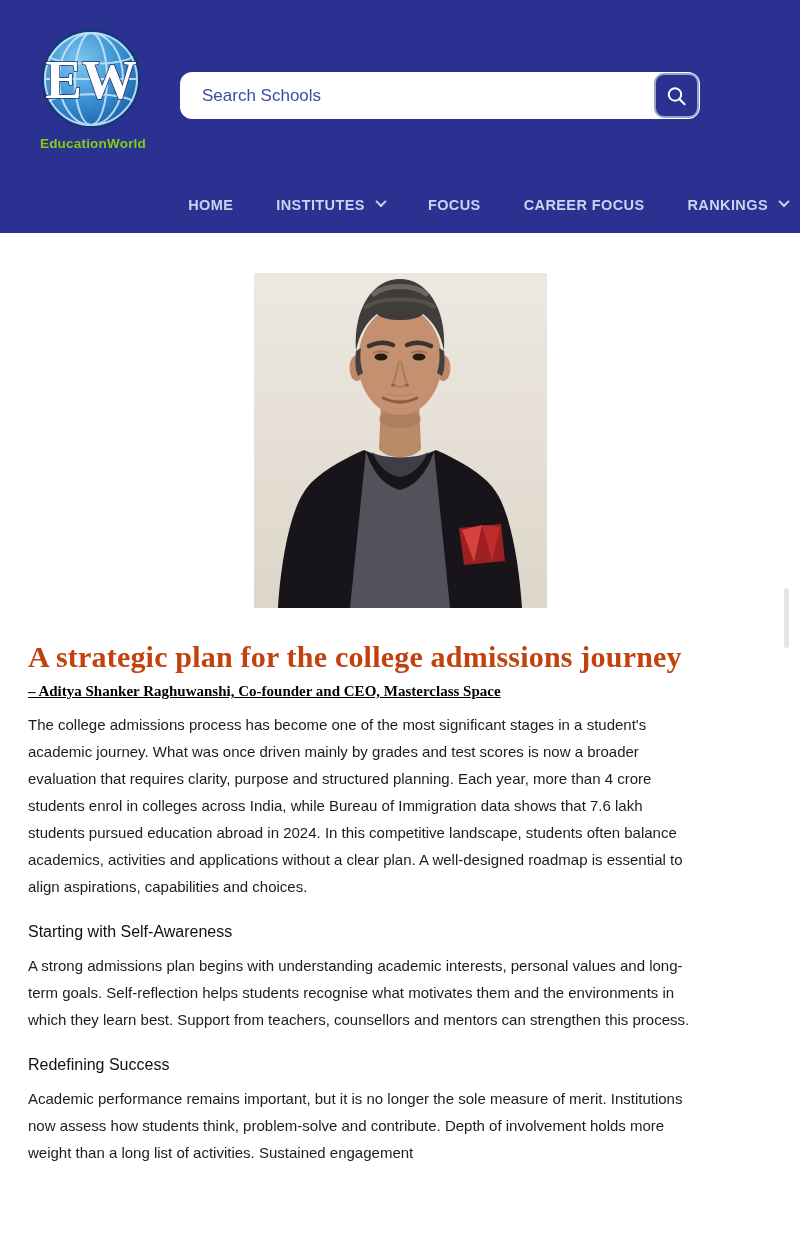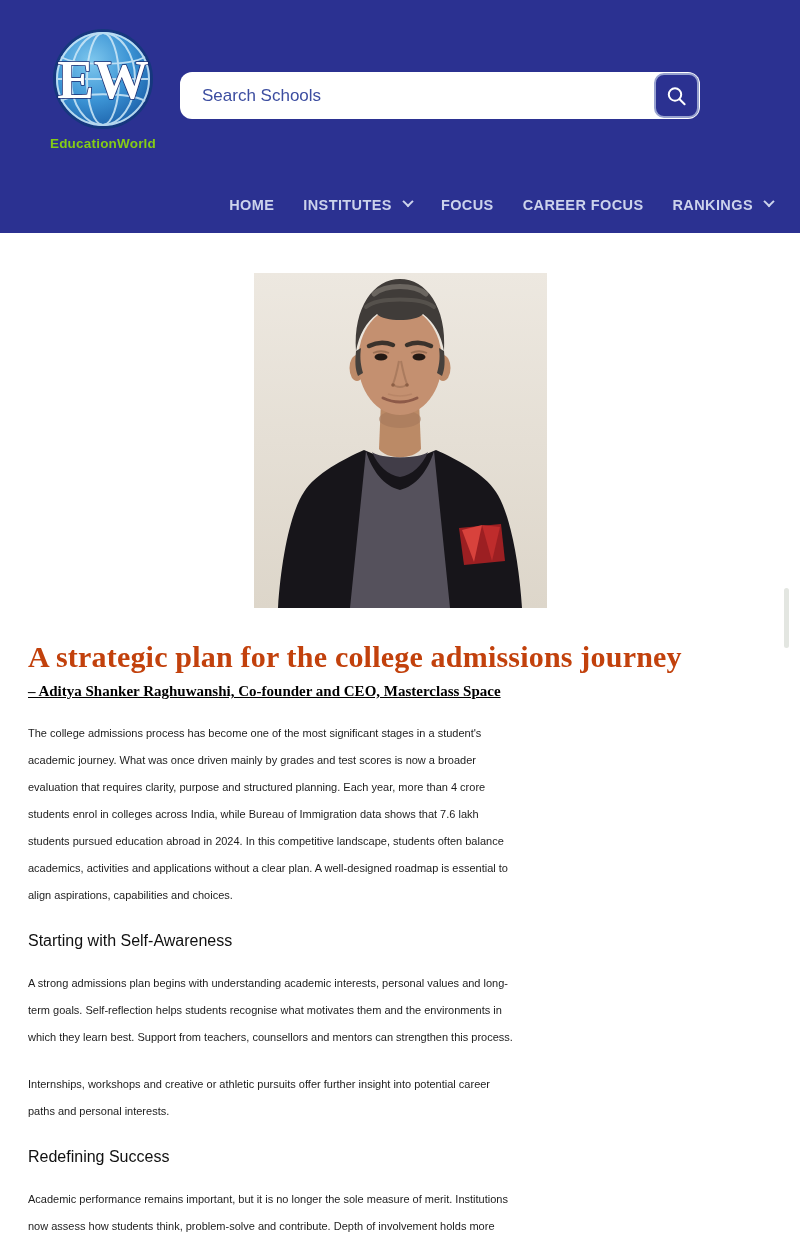--- a/index.html
+++ b/index.html
@@ -3,46 +3,46 @@
 <meta charset="utf-8">
 <style>
   * { margin:0; padding:0; box-sizing:border-box; }
   html,body { background:#ffffff; }
   .page {
     position:relative; width:800px; height:1246px; overflow:hidden;
     background:#ffffff; font-family:"Liberation Sans", sans-serif;
   }
   
   .site-header { position:relative; width:800px; height:233px; background:#2b3191; }
-  .logo { position:absolute; left:48px; top:28px; width:110px; text-align:center; }
+  .logo { position:absolute; left:36px; top:28px; width:110px; text-align:right; }
   .logo-globe { display:block; margin:0 auto; }
   .logo-name { margin-top:6px; color:#84cc16; font-weight:bold; font-size:13.5px; letter-spacing:.2px; }
   .search-wrap { position:absolute; left:180px; top:72px; width:520px; height:47px;
     background:#ffffff; border-radius:12px; }
   .search-input { position:absolute; inset:0; width:100%; height:100%; border:none; outline:none;
     background:transparent; border-radius:8px; padding:0 58px 0 22px;
     font-size:17px; color:#8b5cf6; font-family:"Liberation Sans", sans-serif; }
   .search-input::placeholder { color:#3c4da0; opacity:1; }
   .search-btn { position:absolute; right:1px; top:1px; bottom:1px; width:45px;
     background:#2b3191; border:2px solid #98a2cf; border-radius:10px;
     display:flex; align-items:center; justify-content:center; cursor:pointer; }
   .main-nav { position:absolute; left:0; right:0; top:190px; height:30px;
-    display:flex; justify-content:flex-end; align-items:center; gap:29px; padding-right:27px; }
+    display:flex; justify-content:flex-end; align-items:center; gap:43px; padding-right:12px; }
   .nav-item { display:flex; align-items:center; cursor:pointer; text-decoration:none;
     color:#ccd3ec; font-weight:bold; font-size:14.5px; letter-spacing:.4px; }
   .chevron { width:8px; height:8px; border-right:2.5px solid #ccd3ec; border-bottom:2.5px solid #ccd3ec;
     display:inline-block; transform:rotate(45deg) translate(-1px,-1px); margin-left:12px; margin-top:-4px; }
   
   .portrait { display:block; width:293px; height:335px; margin:40px auto 0; }
   .article { padding:0 30px 0 28px; }
   .article-title { margin-top:32px; font-family:"Liberation Serif", serif; font-weight:bold;
     font-size:30px; color:#c2410c; letter-spacing:.2px; }
   .byline { margin-top:9px; font-family:"Liberation Serif", serif; font-weight:bold;
     font-size:15px; color:#000000; text-decoration:underline; }
-  .body-p { margin-top:20px; font-size:11px; line-height:27px; color:#1c1c1c; white-space:pre-line; }
+  .body-p { margin-top:11px; font-size:15px; line-height:27px; color:#1c1c1c; white-space:pre-line; }
   .section-heading { margin-top:22px; font-size:16px; line-height:19px; color:#101010; font-weight:normal; }
   
   .scrollbar-thumb { position:absolute; right:11px; top:588px; width:5px; height:60px;
     background:#e3e6e1; border-radius:3px; }
 </style>
 </head>
 <body>
 
 <div class="page">
 
@@ -159,22 +159,20 @@
 academic journey. What was once driven mainly by grades and test scores is now a broader
 evaluation that requires clarity, purpose and structured planning. Each year, more than 4 crore
 students enrol in colleges across India, while Bureau of Immigration data shows that 7.6 lakh
 students pursued education abroad in 2024. In this competitive landscape, students often balance
 academics, activities and applications without a clear plan. A well-designed roadmap is essential to
 align aspirations, capabilities and choices.</p>
         <h3 class="section-heading">Starting with Self-Awareness</h3>
         <p class="body-p">A strong admissions plan begins with understanding academic interests, personal values and long-
 term goals. Self-reflection helps students recognise what motivates them and the environments in
 which they learn best. Support from teachers, counsellors and mentors can strengthen this process.</p>
-        <p class="body-p">Internships, workshops and creative or athletic pursuits offer further insight into potential career
-paths and personal interests.</p>
         <h3 class="section-heading">Redefining Success</h3>
         <p class="body-p">Academic performance remains important, but it is no longer the sole measure of merit. Institutions
 now assess how students think, problem-solve and contribute. Depth of involvement holds more
 weight than a long list of activities. Sustained engagement</p>
       </div>
   </article>
 
   <div class="scrollbar-thumb"></div>
 </div>
 

